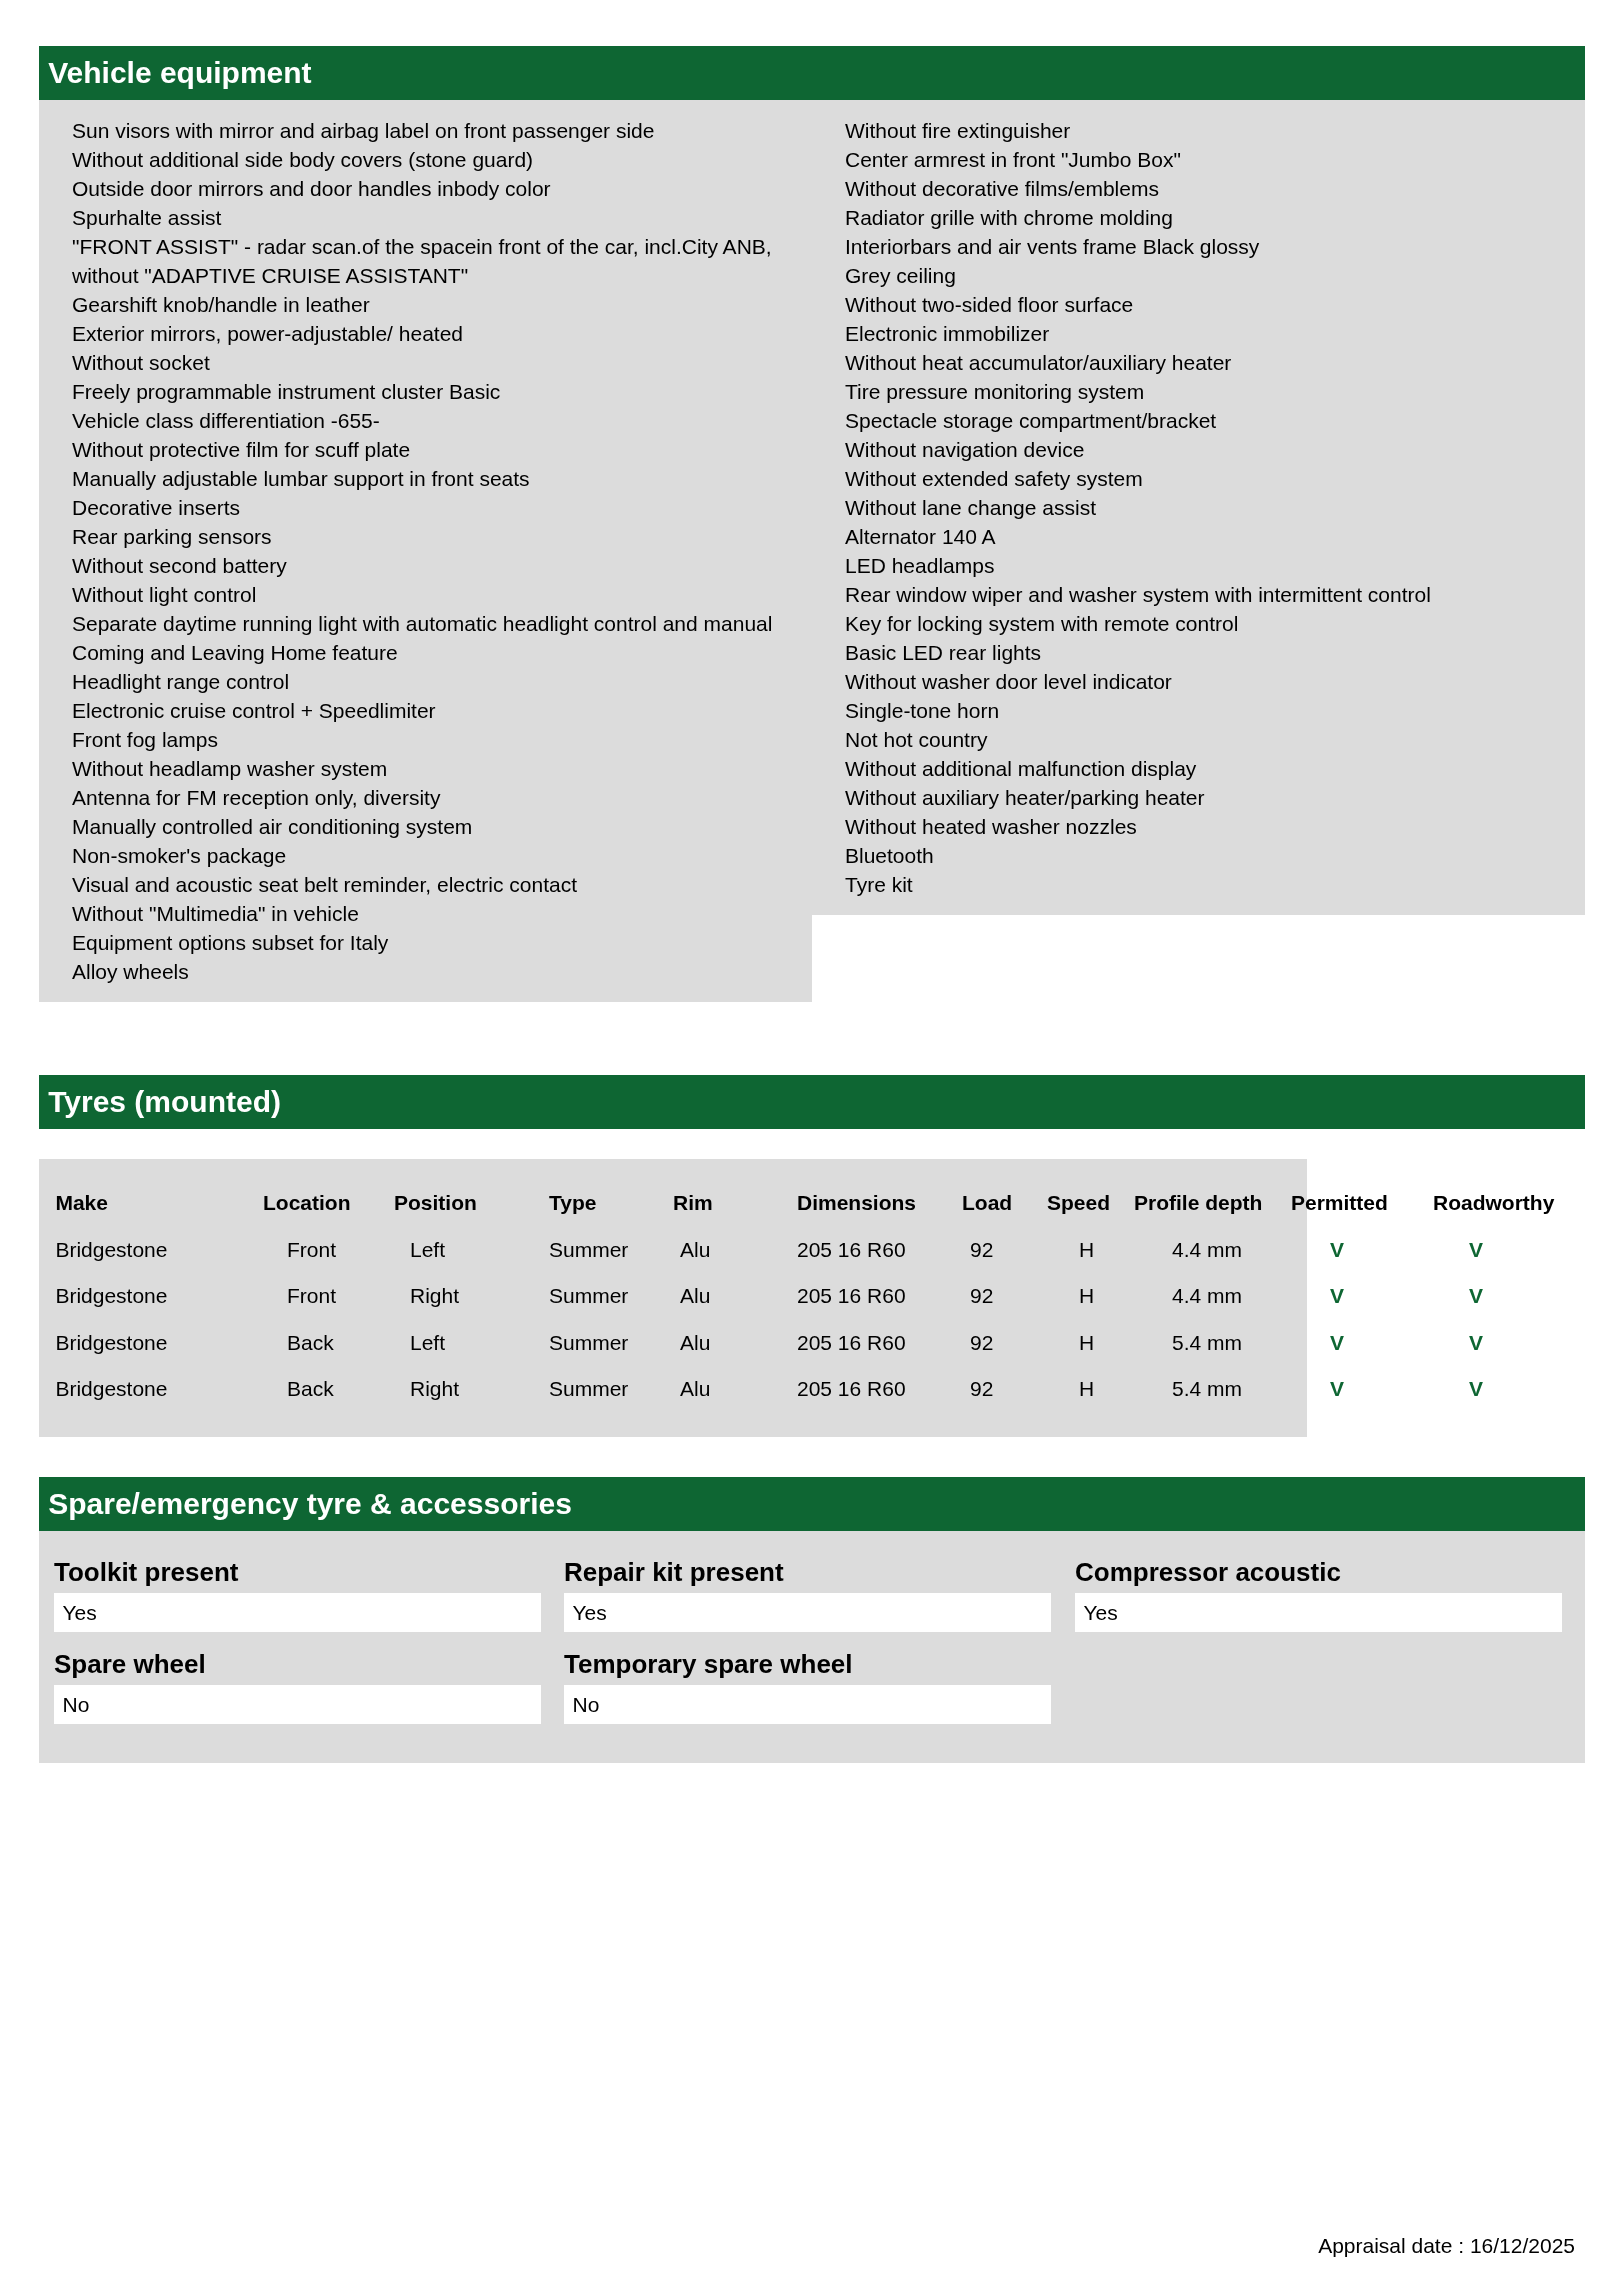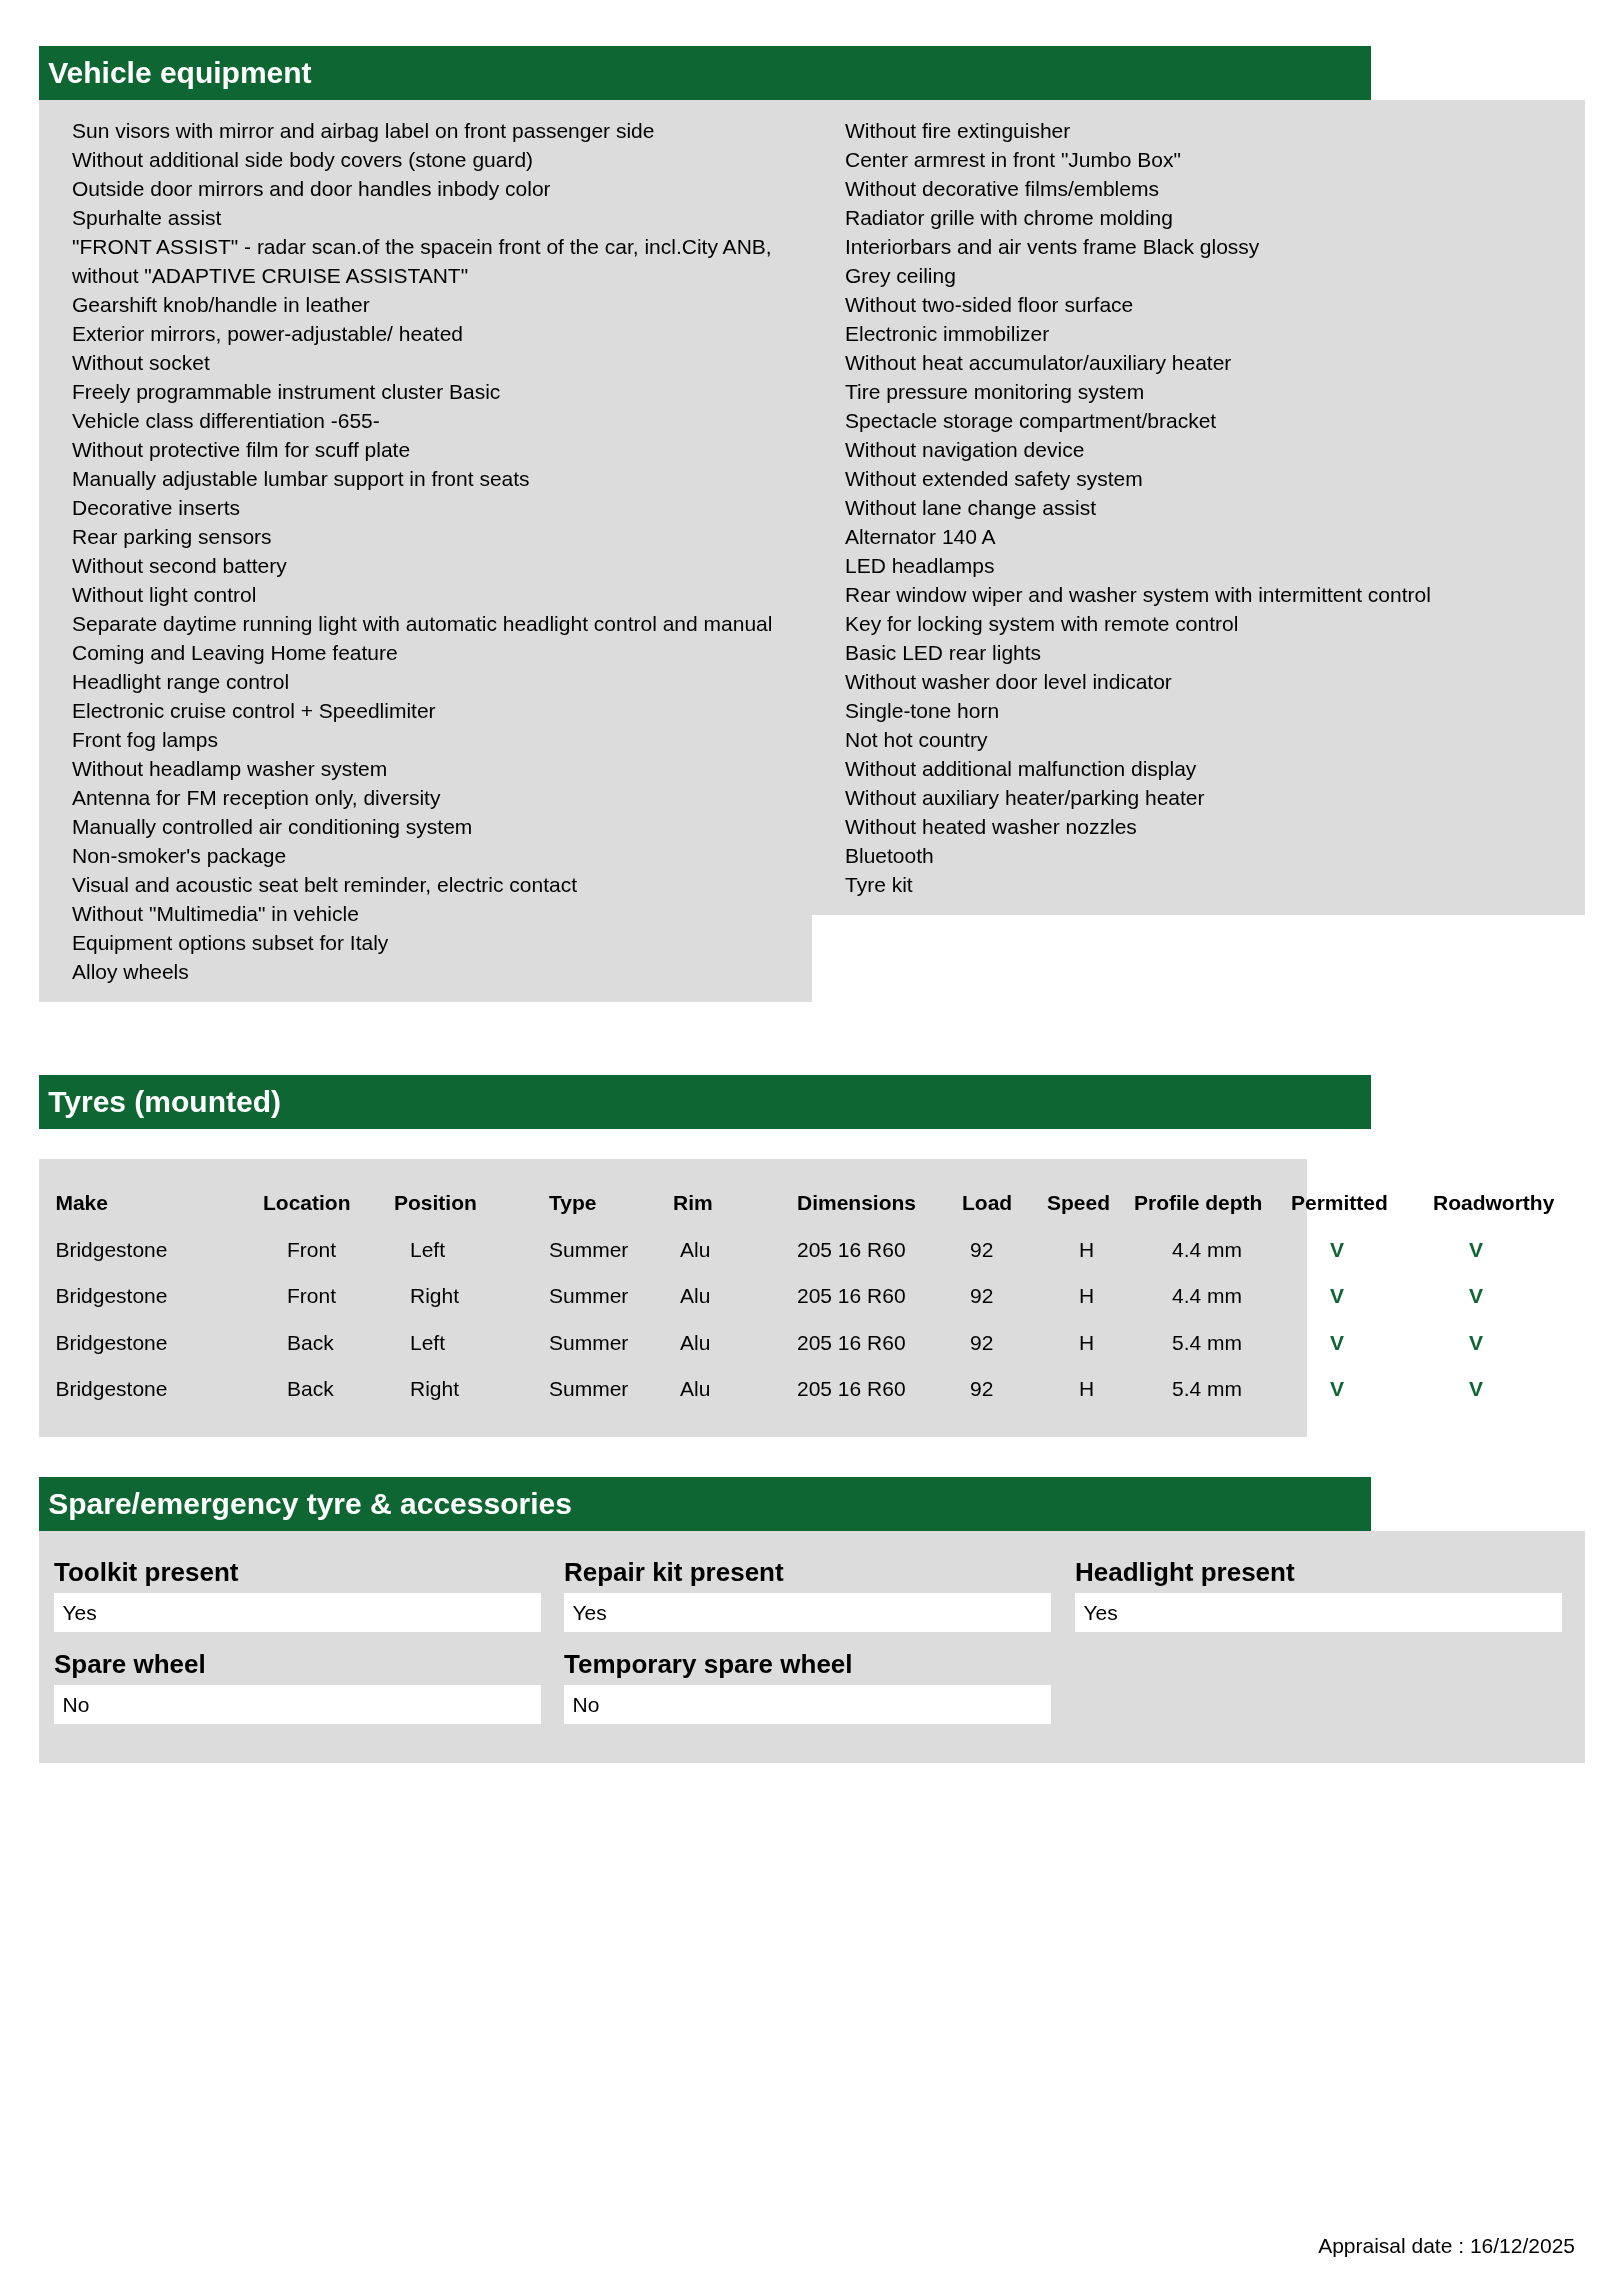--- a/index.html
+++ b/index.html
@@ -1,18 +1,18 @@
 <!DOCTYPE html>
 <html style="font-size:10.5px"><head>
 <meta charset="utf-8">
 <style>
   html, body { margin: 0; padding: 0; background: #ffffff; }
   body { width: 1623px; height: 2295px; position: relative; overflow: hidden;
          font-family: "Liberation Sans", sans-serif; color: #000; }
-  .section-header { position: absolute; left: 39px; width: 1332px; height: 54px;
+  .section-header { position: absolute; left: 39px; width: 1546px; height: 54px;
          background: #0e6633; color: #fff; }
   .section-header .title { position: absolute; left: 9.2px; top: 0; line-height: 54px;
          font-size: 30px; font-weight: bold; white-space: nowrap; }
   .grey { position: absolute; background: #dcdcdc; }
 
   
   #equip-header { top: 46px; }
   .equip-col { position: absolute; top: 100px; background: #dcdcdc; }
   #equip-left { left: 39px; width: 773px; }
   #equip-right { left: 812px; width: 773px; }
@@ -185,21 +185,21 @@
 <div class="grey" id="spare-body">
   <div class="field" style="left:15px; top:25.5px;">
     <div class="flabel">Toolkit present</div>
     <div class="fbox">Yes</div>
   </div>
   <div class="field" style="left:525px; top:25.5px;">
     <div class="flabel">Repair kit present</div>
     <div class="fbox">Yes</div>
   </div>
   <div class="field" style="left:1036px; top:25.5px;">
-    <div class="flabel">Headlight present</div>
+    <div class="flabel">Compressor acoustic</div>
     <div class="fbox">Yes</div>
   </div>
   <div class="field" style="left:15px; top:118px;">
     <div class="flabel">Spare wheel</div>
     <div class="fbox">No</div>
   </div>
   <div class="field" style="left:525px; top:118px;">
     <div class="flabel">Temporary spare wheel</div>
     <div class="fbox">No</div>
   </div>

